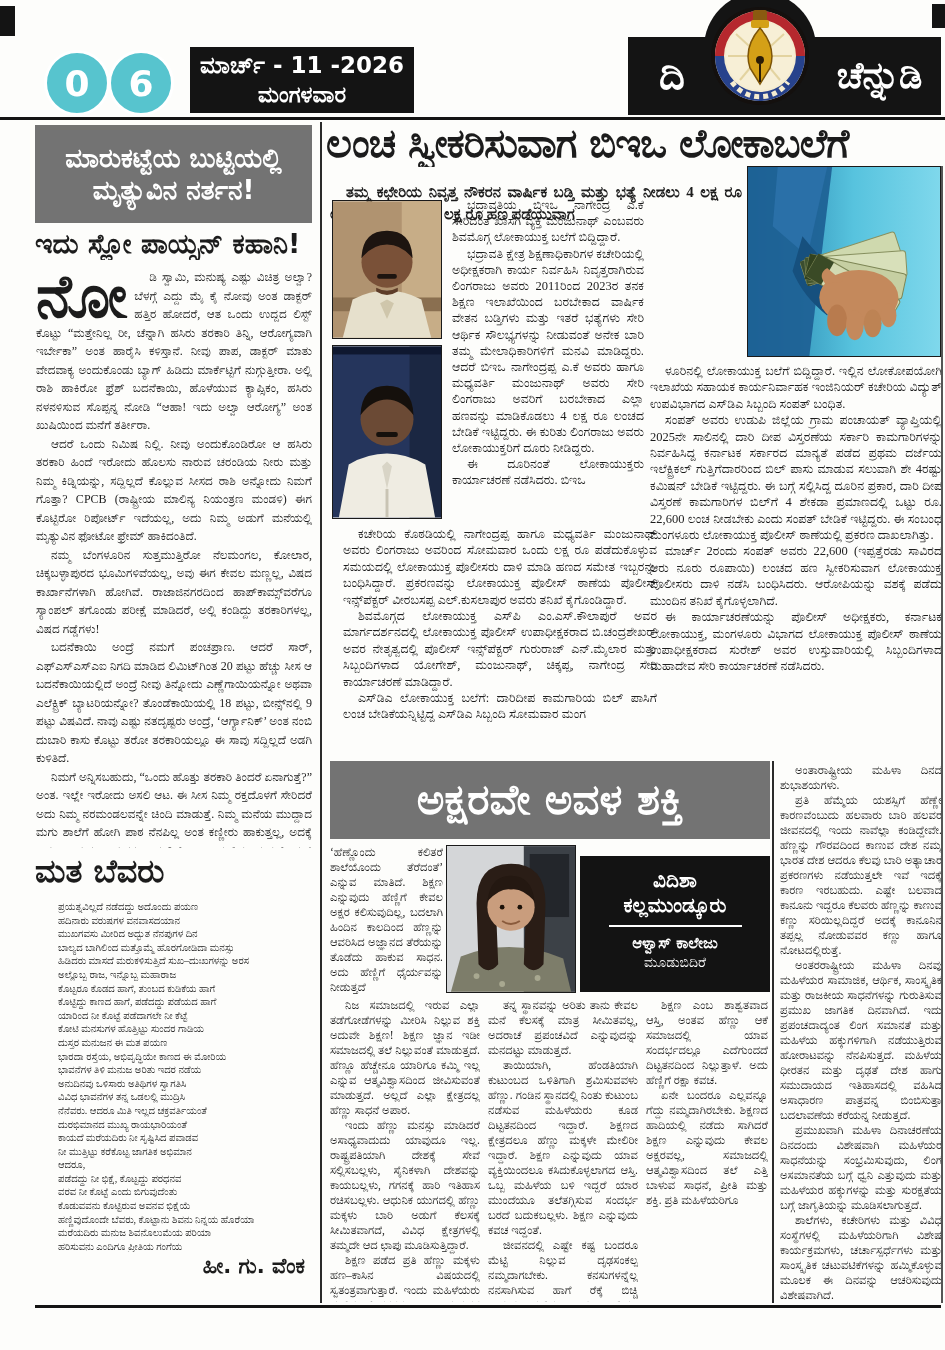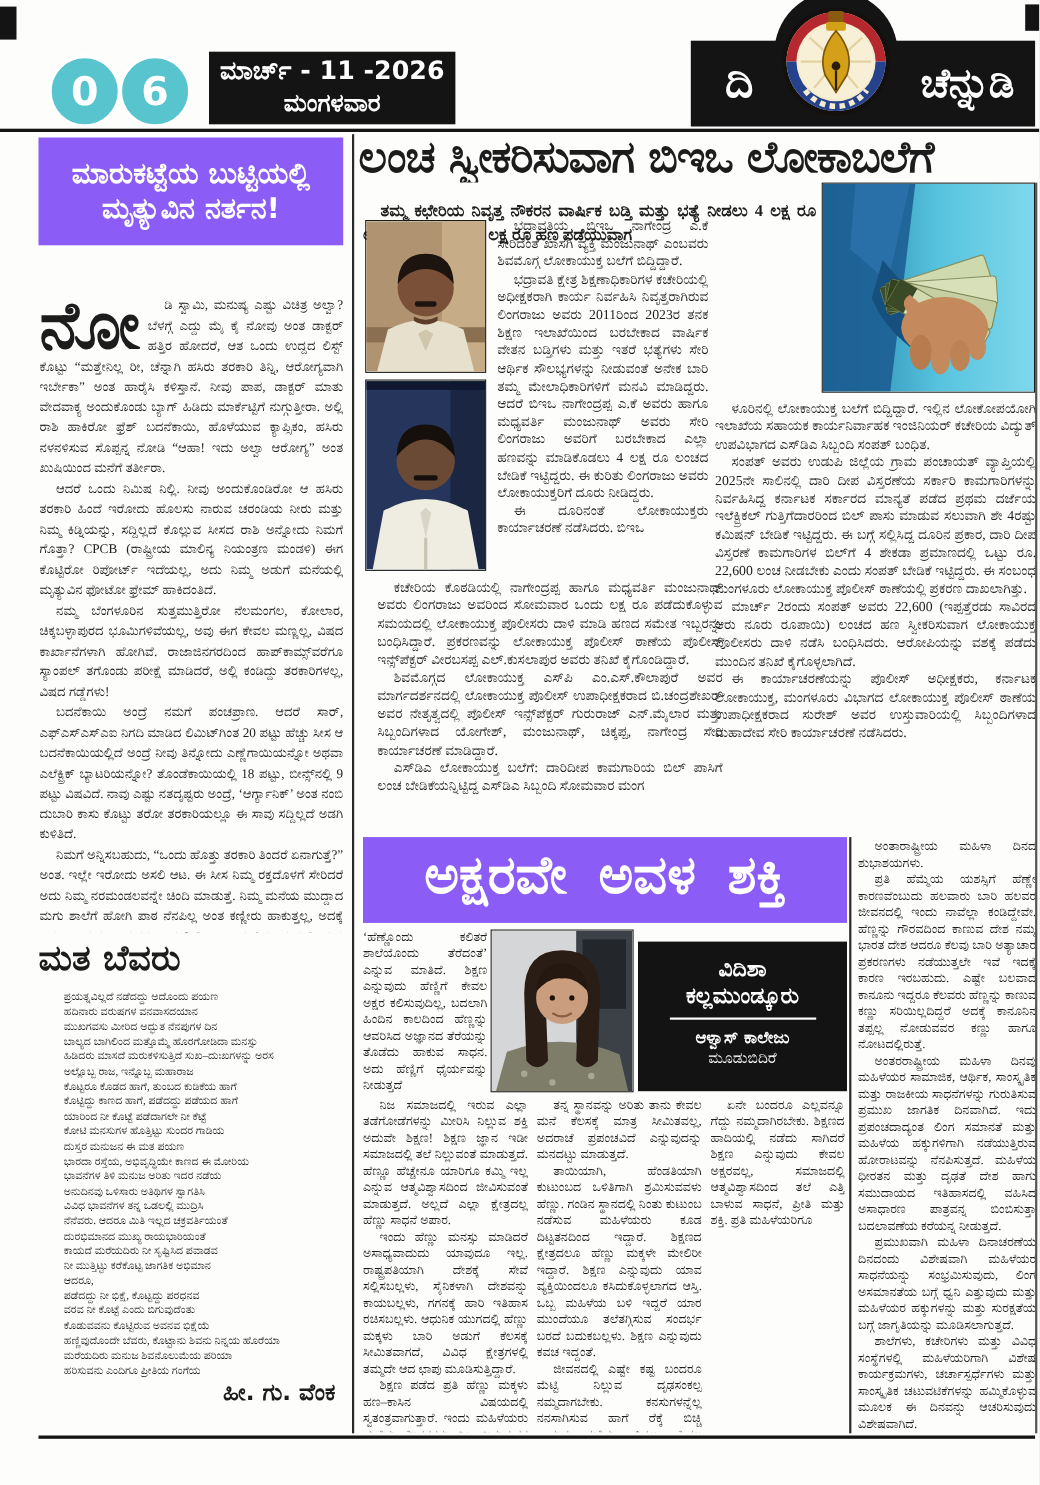--- a/index.html
+++ b/index.html
@@ -13,21 +13,21 @@
   .numcircle{width:60px;height:60px;border-radius:50%;background:#57c4ce;color:#fff;
              display:flex;align-items:center;justify-content:center;font-size:36px;border:3px solid #fff;}
   .datebox{background:#141414;color:#fff;text-align:center;display:flex;flex-direction:column;justify-content:center;gap:2px;}
   .datebox div{line-height:1.2;}
   .masthead-rect{background:#141414;}
   .masthead-arch{background:#141414;border-radius:50%;}
   .masthead-txt{color:#fff;}
   
   .jtext{text-align:justify;overflow:hidden;}
   .jtext p{margin:0;text-indent:15px;}
-  .headbox{background:#8b5cf6;color:#fff;text-align:center;overflow:hidden;}
+  .headbox{background:#737373;color:#fff;text-align:center;overflow:hidden;}
   .photo{border:1.5px solid #1a1a1a;box-sizing:border-box;display:block;}
   .dropcap{float:left;font-size:60px;line-height:.82;font-weight:bold;margin:4px 7px 0 0;
            font-family:"DejaVu Sans","Liberation Sans",sans-serif;}
   .poemlines div{margin:0;line-height:13.6px;}
   .bylinebox{background:#131313;color:#fff;text-align:center;overflow:hidden;}
   .byline-divider{height:2px;background:#fff;width:70%;margin:7px auto 7px auto;}
   .nowrapc{white-space:nowrap;overflow:hidden;}
 </style>
 </head>
 <body>
@@ -75,20 +75,21 @@
   </div>
 
   <div class="abs rule" style="left:0;top:117px;width:945px;height:3px;"></div>
 
   <div class="abs headbox display" style="left:35px;top:125px;width:277px;height:98px;display:flex;flex-direction:column;justify-content:center;gap:4px;">
     <div>
         <div style="font-size:26px;line-height:1.25;">ಮಾರುಕಟ್ಟೆಯ ಬುಟ್ಟಿಯಲ್ಲಿ</div>
         <div style="font-size:26px;line-height:1.25;">ಮೃತ್ಯುವಿನ ನರ್ತನ!</div>
       </div>
   </div>
+  <div class="abs display nowrapc" style="left:35px;top:228px;width:277px;font-size:27px;">ಇದು ಸ್ಲೋ ಪಾಯ್ಸನ್ ಕಹಾನಿ!</div>
 
   <div class="abs jtext" style="left:36px;top:268px;width:276px;height:580px;font-size:12px;line-height:18.5px;">
     <span class="dropcap">ನೋ</span>
     <span><p>ಡಿ ಸ್ವಾಮಿ, ಮನುಷ್ಯ ಎಷ್ಟು ವಿಚಿತ್ರ ಅಲ್ವಾ? ಬೆಳಗ್ಗೆ ಎದ್ದು ಮೈ ಕೈ ನೋವು ಅಂತ ಡಾಕ್ಟರ್ ಹತ್ತಿರ ಹೋದರೆ, ಆತ ಒಂದು ಉದ್ದದ ಲಿಸ್ಟ್ ಕೊಟ್ಟು “ಮತ್ತೇನಿಲ್ಲ ರೀ, ಚೆನ್ನಾಗಿ ಹಸಿರು ತರಕಾರಿ ತಿನ್ನಿ, ಆರೋಗ್ಯವಾಗಿ ಇರ್ಬೇಕಾ” ಅಂತ ಹಾರೈಸಿ ಕಳಿಸ್ತಾನೆ. ನೀವು ಪಾಪ, ಡಾಕ್ಟರ್ ಮಾತು ವೇದವಾಕ್ಯ ಅಂದುಕೊಂಡು ಬ್ಯಾಗ್ ಹಿಡಿದು ಮಾರ್ಕೆಟ್ಟಿಗೆ ನುಗ್ಗುತ್ತೀರಾ. ಅಲ್ಲಿ ರಾಶಿ ಹಾಕಿರೋ ಫ್ರೆಶ್ ಬದನೆಕಾಯಿ, ಹೊಳೆಯುವ ಕ್ಯಾಪ್ಸಿಕಂ, ಹಸಿರು ನಳನಳಿಸುವ ಸೊಪ್ಪನ್ನ ನೋಡಿ “ಆಹಾ! ಇದು ಅಲ್ವಾ ಆರೋಗ್ಯ” ಅಂತ ಖುಷಿಯಿಂದ ಮನೆಗೆ ತರ್ತೀರಾ.</p><p>ಆದರೆ ಒಂದು ನಿಮಿಷ ನಿಲ್ಲಿ. ನೀವು ಅಂದುಕೊಂಡಿರೋ ಆ ಹಸಿರು ತರಕಾರಿ ಹಿಂದೆ ಇರೋದು ಹೊಲಸು ನಾರುವ ಚರಂಡಿಯ ನೀರು ಮತ್ತು ನಿಮ್ಮ ಕಿಡ್ನಿಯನ್ನು, ಸದ್ದಿಲ್ಲದೆ ಕೊಲ್ಲುವ ಸೀಸದ ರಾಶಿ ಅನ್ನೋದು ನಿಮಗೆ ಗೊತ್ತಾ? CPCB (ರಾಷ್ಟ್ರೀಯ ಮಾಲಿನ್ಯ ನಿಯಂತ್ರಣ ಮಂಡಳಿ) ಈಗ ಕೊಟ್ಟಿರೋ ರಿಪೋರ್ಟ್ ಇದೆಯಲ್ಲ, ಅದು ನಿಮ್ಮ ಅಡುಗೆ ಮನೆಯಲ್ಲಿ ಮೃತ್ಯುವಿನ ಫೋಟೋ ಫ್ರೇಮ್ ಹಾಕಿದಂತಿದೆ.</p><p>ನಮ್ಮ ಬೆಂಗಳೂರಿನ ಸುತ್ತಮುತ್ತಿರೋ ನೆಲಮಂಗಲ, ಕೋಲಾರ, ಚಿಕ್ಕಬಳ್ಳಾಪುರದ ಭೂಮಿಗಳಿವೆಯಲ್ಲ, ಅವು ಈಗ ಕೇವಲ ಮಣ್ಣಲ್ಲ, ವಿಷದ ಕಾರ್ಖಾನೆಗಳಾಗಿ ಹೋಗಿವೆ. ರಾಜಾಜಿನಗರದಿಂದ ಹಾಪ್‌ಕಾಮ್ಸ್‌ವರೆಗೂ ಸ್ಯಾಂಪಲ್ ತಗೊಂಡು ಪರೀಕ್ಷೆ ಮಾಡಿದರೆ, ಅಲ್ಲಿ ಕಂಡಿದ್ದು ತರಕಾರಿಗಳಲ್ಲ, ವಿಷದ ಗಡ್ಡೆಗಳು!</p><p>ಬದನೆಕಾಯಿ ಅಂದ್ರೆ ನಮಗೆ ಪಂಚಪ್ರಾಣ. ಆದರೆ ಸಾರ್, ಎಫ್‌ಎಸ್‌ಎಸ್‌ಎಐ ನಿಗದಿ ಮಾಡಿದ ಲಿಮಿಟ್‌ಗಿಂತ 20 ಪಟ್ಟು ಹೆಚ್ಚು ಸೀಸ ಆ ಬದನೆಕಾಯಿಯಲ್ಲಿದೆ ಅಂದ್ರೆ ನೀವು ತಿನ್ನೋದು ಎಣ್ಣೆಗಾಯಿಯನ್ನೋ ಅಥವಾ ಎಲೆಕ್ಟ್ರಿಕ್ ಬ್ಯಾಟರಿಯನ್ನೋ? ತೊಂಡೆಕಾಯಿಯಲ್ಲಿ 18 ಪಟ್ಟು, ಬೀನ್ಸ್‌ನಲ್ಲಿ 9 ಪಟ್ಟು ವಿಷವಿದೆ. ನಾವು ಎಷ್ಟು ನತದೃಷ್ಟರು ಅಂದ್ರೆ, ‘ಆರ್ಗ್ಯಾನಿಕ್’ ಅಂತ ನಂಬಿ ದುಬಾರಿ ಕಾಸು ಕೊಟ್ಟು ತರೋ ತರಕಾರಿಯಲ್ಲೂ ಈ ಸಾವು ಸದ್ದಿಲ್ಲದೆ ಅಡಗಿ ಕುಳಿತಿದೆ.</p><p>ನಿಮಗೆ ಅನ್ನಿಸಬಹುದು, “ಒಂದು ಹೊತ್ತು ತರಕಾರಿ ತಿಂದರೆ ಏನಾಗುತ್ತೆ?” ಅಂತ. ಇಲ್ಲೇ ಇರೋದು ಅಸಲಿ ಆಟ. ಈ ಸೀಸ ನಿಮ್ಮ ರಕ್ತದೊಳಗೆ ಸೇರಿದರೆ ಅದು ನಿಮ್ಮ ನರಮಂಡಲವನ್ನೇ ಚಿಂದಿ ಮಾಡುತ್ತೆ. ನಿಮ್ಮ ಮನೆಯ ಮುದ್ದಾದ ಮಗು ಶಾಲೆಗೆ ಹೋಗಿ ಪಾಠ ನೆನಪಿಲ್ಲ ಅಂತ ಕಣ್ಣೀರು ಹಾಕುತ್ತಲ್ಲ, ಅದಕ್ಕೆ ಕಾರಣ ಆ ಮಗು ತಿಂದ ತರಕಾರಿಯಲ್ಲಿರೋ ಬುದ್ಧಿಮತ್ತೆ ಕುಗ್ಗಿಸುವ ಕೆಮಿಕಲ್ ಇರುವುದು. ರಕ್ತದೊತ್ತಡ, ಕಿಡ್ನಿ ವೈಫಲ್ಯ ಇವೆಲ್ಲವೂ ನಿಮ್ಮ ಮನೆ ಬಾಗಿಲಿಗೆ ಬಂದು ನಿಲ್ಲೋಕೆ ನೀವು ಮಾರ್ಕೆಟ್ಟಿಂದ ತರೋ ಈ ‘ಫ್ರೆಶ್’ ತರಕಾರಿಗಳೇ ಸಾಕ್ಷಿ!</p></span>
   </div>
 
   <div class="abs display nowrapc" style="left:35px;top:852px;width:277px;font-size:32px;">ಮತ ಬೆವರು</div>
   <div class="abs poemlines" style="left:58px;top:900px;width:252px;height:352px;overflow:hidden;font-size:10px;">
     <div>
         <div>ಪ್ರಯತ್ನವಿಲ್ಲದೆ ನಡೆದದ್ದು ಅದೊಂದು ಪಯಣ</div>
@@ -205,21 +206,21 @@
   <div class="abs jtext" style="left:650px;top:363px;width:292px;height:396px;font-size:12.5px;line-height:16.4px;">
     <div>
         <p>ಳೂರಿನಲ್ಲಿ ಲೋಕಾಯುಕ್ತ ಬಲೆಗೆ ಬಿದ್ದಿದ್ದಾರೆ. ಇಲ್ಲಿನ ಲೋಕೋಪಯೋಗಿ ಇಲಾಖೆಯ ಸಹಾಯಕ ಕಾರ್ಯನಿರ್ವಾಹಕ ಇಂಜಿನಿಯರ್ ಕಚೇರಿಯ ವಿದ್ಯುತ್ ಉಪವಿಭಾಗದ ಎಸ್‌ಡಿಎ ಸಿಬ್ಬಂದಿ ಸಂಪತ್ ಬಂಧಿತ.</p>
         <p>ಸಂಪತ್ ಅವರು ಉಡುಪಿ ಜಿಲ್ಲೆಯ ಗ್ರಾಮ ಪಂಚಾಯತ್ ವ್ಯಾಪ್ತಿಯಲ್ಲಿ 2025ನೇ ಸಾಲಿನಲ್ಲಿ ದಾರಿ ದೀಪ ವಿಸ್ತರಣೆಯ ಸರ್ಕಾರಿ ಕಾಮಗಾರಿಗಳನ್ನು ನಿರ್ವಹಿಸಿದ್ದ ಕರ್ನಾಟಕ ಸರ್ಕಾರದ ಮಾನ್ಯತೆ ಪಡೆದ ಪ್ರಥಮ ದರ್ಜೆಯ ಇಲೆಕ್ಟ್ರಿಕಲ್ ಗುತ್ತಿಗೆದಾರರಿಂದ ಬಿಲ್ ಪಾಸು ಮಾಡುವ ಸಲುವಾಗಿ ಶೇ 4ರಷ್ಟು ಕಮಿಷನ್ ಬೇಡಿಕೆ ಇಟ್ಟಿದ್ದರು. ಈ ಬಗ್ಗೆ ಸಲ್ಲಿಸಿದ್ದ ದೂರಿನ ಪ್ರಕಾರ, ದಾರಿ ದೀಪ ವಿಸ್ತರಣೆ ಕಾಮಗಾರಿಗಳ ಬಿಲ್‌ಗೆ 4 ಶೇಕಡಾ ಪ್ರಮಾಣದಲ್ಲಿ ಒಟ್ಟು ರೂ. 22,600 ಲಂಚ ನೀಡಬೇಕು ಎಂದು ಸಂಪತ್ ಬೇಡಿಕೆ ಇಟ್ಟಿದ್ದರು. ಈ ಸಂಬಂಧ ಮಂಗಳೂರು ಲೋಕಾಯುಕ್ತ ಪೊಲೀಸ್ ಠಾಣೆಯಲ್ಲಿ ಪ್ರಕರಣ ದಾಖಲಾಗಿತ್ತು.</p>
         <p>ಮಾರ್ಚ್ 2ರಂದು ಸಂಪತ್ ಅವರು 22,600 (ಇಪ್ಪತ್ತೆರಡು ಸಾವಿರದ ಆರು ನೂರು ರೂಪಾಯಿ) ಲಂಚದ ಹಣ ಸ್ವೀಕರಿಸುವಾಗ ಲೋಕಾಯುಕ್ತ ಪೊಲೀಸರು ದಾಳಿ ನಡೆಸಿ ಬಂಧಿಸಿದರು. ಆರೋಪಿಯನ್ನು ವಶಕ್ಕೆ ಪಡೆದು ಮುಂದಿನ ತನಿಖೆ ಕೈಗೊಳ್ಳಲಾಗಿದೆ.</p>
         <p>ಈ ಕಾರ್ಯಾಚರಣೆಯನ್ನು ಪೊಲೀಸ್ ಅಧೀಕ್ಷಕರು, ಕರ್ನಾಟಕ ಲೋಕಾಯುಕ್ತ, ಮಂಗಳೂರು ವಿಭಾಗದ ಲೋಕಾಯುಕ್ತ ಪೊಲೀಸ್ ಠಾಣೆಯ ಉಪಾಧೀಕ್ಷಕರಾದ ಸುರೇಶ್ ಅವರ ಉಸ್ತುವಾರಿಯಲ್ಲಿ ಸಿಬ್ಬಂದಿಗಳಾದ ಮಹಾದೇವ ಸೇರಿ ಕಾರ್ಯಾಚರಣೆ ನಡೆಸಿದರು.</p>
       </div>
   </div>
 
   <div class="abs headbox display" style="left:330px;top:761px;width:440px;height:78px;">
-    <div class="nowrapc" style="font-size:48px;line-height:78px;font-family:Liberation Mono, monospace;">ಅಕ್ಷರವೇ ಅವಳ ಶಕ್ತಿ</div>
+    <div class="nowrapc" style="font-size:42px;line-height:78px;">ಅಕ್ಷರವೇ ಅವಳ ಶಕ್ತಿ</div>
   </div>
 
   <div class="abs jtext" style="left:330px;top:845px;width:113px;height:150px;font-size:11.5px;line-height:15px;">
     <div>
         <p style="text-indent:0;">‘ಹೆಣ್ಣೊಂದು ಕಲಿತರೆ ಶಾಲೆಯೊಂದು ತೆರೆದಂತೆ’ ಎನ್ನುವ ಮಾತಿದೆ. ಶಿಕ್ಷಣ ಎನ್ನುವುದು ಹೆಣ್ಣಿಗೆ ಕೇವಲ ಅಕ್ಷರ ಕಲಿಸುವುದಿಲ್ಲ, ಬದಲಾಗಿ ಹಿಂದಿನ ಕಾಲದಿಂದ ಹೆಣ್ಣನ್ನು ಆವರಿಸಿದ ಅಜ್ಞಾನದ ತೆರೆಯನ್ನು ತೊಡೆದು ಹಾಕುವ ಸಾಧನ. ಅದು ಹೆಣ್ಣಿಗೆ ಧೈರ್ಯವನ್ನು ನೀಡುತ್ತದೆ</p>
       </div>
   </div>
 
   <svg class="abs photo" style="left:446px;top:845px;" width="130" height="148" viewBox="0 0 130 148">
     <rect width="130" height="148" fill="#d4d6d8"></rect>
@@ -254,20 +255,21 @@
   </div>
   <div class="abs jtext" style="left:488px;top:998px;width:150px;height:304px;font-size:11.5px;line-height:15px;">
     <div>
         <p>ತನ್ನ ಸ್ಥಾನವನ್ನು ಅರಿತು ತಾನು ಕೇವಲ ಮನೆ ಕೆಲಸಕ್ಕೆ ಮಾತ್ರ ಸೀಮಿತವಲ್ಲ, ಅದರಾಚೆ ಪ್ರಪಂಚವಿದೆ ಎನ್ನುವುದನ್ನು ಮನದಟ್ಟು ಮಾಡುತ್ತದೆ.</p>
         <p>ತಾಯಿಯಾಗಿ, ಹೆಂಡತಿಯಾಗಿ ಕುಟುಂಬದ ಒಳಿತಿಗಾಗಿ ಶ್ರಮಿಸುವವಳು ಹೆಣ್ಣು. ಗಂಡಿನ ಸ್ಥಾನದಲ್ಲಿ ನಿಂತು ಕುಟುಂಬ ನಡೆಸುವ ಮಹಿಳೆಯರು ಕೂಡ ದಿಟ್ಟತನದಿಂದ ಇದ್ದಾರೆ. ಶಿಕ್ಷಣದ ಕ್ಷೇತ್ರದಲೂ ಹೆಣ್ಣು ಮಕ್ಕಳೇ ಮೇಲಿರೀ ಇದ್ದಾರೆ. ಶಿಕ್ಷಣ ಎನ್ನುವುದು ಯಾವ ವ್ಯಕ್ತಿಯಿಂದಲೂ ಕಸಿದುಕೊಳ್ಳಲಾಗದ ಆಸ್ತಿ. ಒಬ್ಬ ಮಹಿಳೆಯ ಬಳಿ ಇದ್ದರೆ ಯಾರ ಮುಂದೆಯೂ ತಲೆತಗ್ಗಿಸುವ ಸಂದರ್ಭ ಬರದೆ ಬದುಕಬಲ್ಲಳು. ಶಿಕ್ಷಣ ಎನ್ನುವುದು ಕವಚ ಇದ್ದಂತೆ.</p>
         <p>ಜೀವನದಲ್ಲಿ ಎಷ್ಟೇ ಕಷ್ಟ ಬಂದರೂ ಮೆಟ್ಟಿ ನಿಲ್ಲುವ ದೃಢಸಂಕಲ್ಪ ನಮ್ಮದಾಗಬೇಕು. ಕನಸುಗಳನ್ನೆಲ್ಲ ನನಸಾಗಿಸುವ ಹಾಗೆ ರೆಕ್ಕೆ ಬಿಚ್ಚಿ ಹಾರುವಂತಾಗಬೇಕು. ಶಿಕ್ಷಣ ಕೇವಲ ಅಕ್ಷರಕ್ಕಷ್ಟೇ ಸೀಮಿತವಲ್ಲ, ಪ್ರತಿ ಹೆಣ್ಣು ಮಗುವನ್ನು ಆತ್ಮವಿಶ್ವಾಸದಿಂದ ಎತ್ತಿ ನಿಲ್ಲುವಂತೆ ಮಾಡುತ್ತದೆ. ಸಮಾಜದ ಧೈರ್ಯದ ಸಂಕೇತವಾಗಿರುವ ಪ್ರತಿ</p>
       </div>
   </div>
   <div class="abs jtext" style="left:646px;top:998px;width:122px;height:304px;font-size:11.5px;line-height:15px;">
     <div>
+        <p>ಶಿಕ್ಷಣ ಎಂಬ ಶಾಶ್ವತವಾದ ಆಸ್ತಿ, ಅಂತವ ಹೆಣ್ಣು ಆಕೆ ಸಮಾಜದಲ್ಲಿ ಯಾವ ಸಂದರ್ಭದಲ್ಲೂ ಎದೆಗುಂದದೆ ದಿಟ್ಟತನದಿಂದ ನಿಲ್ಲುತ್ತಾಳೆ. ಅದು ಹೆಣ್ಣಿಗೆ ರಕ್ಷಾ ಕವಚ.</p>
         <p>ಏನೇ ಬಂದರೂ ಎಲ್ಲವನ್ನೂ ಗೆದ್ದು ನಮ್ಮದಾಗಿರಬೇಕು. ಶಿಕ್ಷಣದ ಹಾದಿಯಲ್ಲಿ ನಡೆದು ಸಾಗಿದರೆ ಶಿಕ್ಷಣ ಎನ್ನುವುದು ಕೇವಲ ಅಕ್ಷರವಲ್ಲ, ಸಮಾಜದಲ್ಲಿ ಆತ್ಮವಿಶ್ವಾಸದಿಂದ ತಲೆ ಎತ್ತಿ ಬಾಳುವ ಸಾಧನೆ, ಪ್ರೀತಿ ಮತ್ತು ಶಕ್ತಿ. ಪ್ರತಿ ಮಹಿಳೆಯರಿಗೂ</p>
       </div>
   </div>
 
   <div class="abs" style="left:772px;top:761px;width:2px;height:542px;background:#2a2a2a;"></div>
   <div class="abs jtext" style="left:780px;top:763px;width:162px;height:540px;font-size:11.5px;line-height:15px;">
     <div>
         <p>ಅಂತಾರಾಷ್ಟ್ರೀಯ ಮಹಿಳಾ ದಿನದ ಶುಭಾಶಯಗಳು.</p>
         <p>ಪ್ರತಿ ಹೆಮ್ಮೆಯ ಯಶಸ್ಸಿಗೆ ಹೆಣ್ಣೇ ಕಾರಣವೆಂಬುದು ಹಲವಾರು ಬಾರಿ ಹಲವರ ಜೀವನದಲ್ಲಿ ಇಂದು ನಾವೆಲ್ಲಾ ಕಂಡಿದ್ದೇವೇ. ಹೆಣ್ಣನ್ನು ಗೌರವದಿಂದ ಕಾಣುವ ದೇಶ ನಮ್ಮ ಭಾರತ ದೇಶ ಆದರೂ ಕೆಲವು ಬಾರಿ ಅತ್ಯಾಚಾರ ಪ್ರಕರಣಗಳು ನಡೆಯುತ್ತಲೇ ಇವೆ ಇದಕ್ಕೆ ಕಾರಣ ಇರಬಹುದು. ಎಷ್ಟೇ ಬಲವಾದ ಕಾನೂನು ಇದ್ದರೂ ಕೆಲವರು ಹೆಣ್ಣನ್ನು ಕಾಣುವ ಕಣ್ಣು ಸರಿಯಿಲ್ಲದಿದ್ದರೆ ಅದಕ್ಕೆ ಕಾನೂನಿನ ತಪ್ಪಲ್ಲ ನೋಡುವವರ ಕಣ್ಣು ಹಾಗೂ ನೋಟದಲ್ಲಿರುತ್ತೆ.</p>
         <p>ಅಂತರರಾಷ್ಟ್ರೀಯ ಮಹಿಳಾ ದಿನವು ಮಹಿಳೆಯರ ಸಾಮಾಜಿಕ, ಆರ್ಥಿಕ, ಸಾಂಸ್ಕೃತಿಕ ಮತ್ತು ರಾಜಕೀಯ ಸಾಧನೆಗಳನ್ನು ಗುರುತಿಸುವ ಪ್ರಮುಖ ಜಾಗತಿಕ ದಿನವಾಗಿದೆ. ಇದು ಪ್ರಪಂಚದಾದ್ಯಂತ ಲಿಂಗ ಸಮಾನತೆ ಮತ್ತು ಮಹಿಳೆಯ ಹಕ್ಕುಗಳಿಗಾಗಿ ನಡೆಯುತ್ತಿರುವ ಹೋರಾಟವನ್ನು ನೆನಪಿಸುತ್ತದೆ. ಮಹಿಳೆಯ ಧೀರತನ ಮತ್ತು ದೃಢತೆ ದೇಶ ಹಾಗು ಸಮುದಾಯದ ಇತಿಹಾಸದಲ್ಲಿ ವಹಿಸಿದ ಅಸಾಧಾರಣ ಪಾತ್ರವನ್ನ ಬಿಂಬಿಸುತ್ತಾ ಬದಲಾವಣೆಯ ಕರೆಯನ್ನ ನೀಡುತ್ತದೆ.</p>

